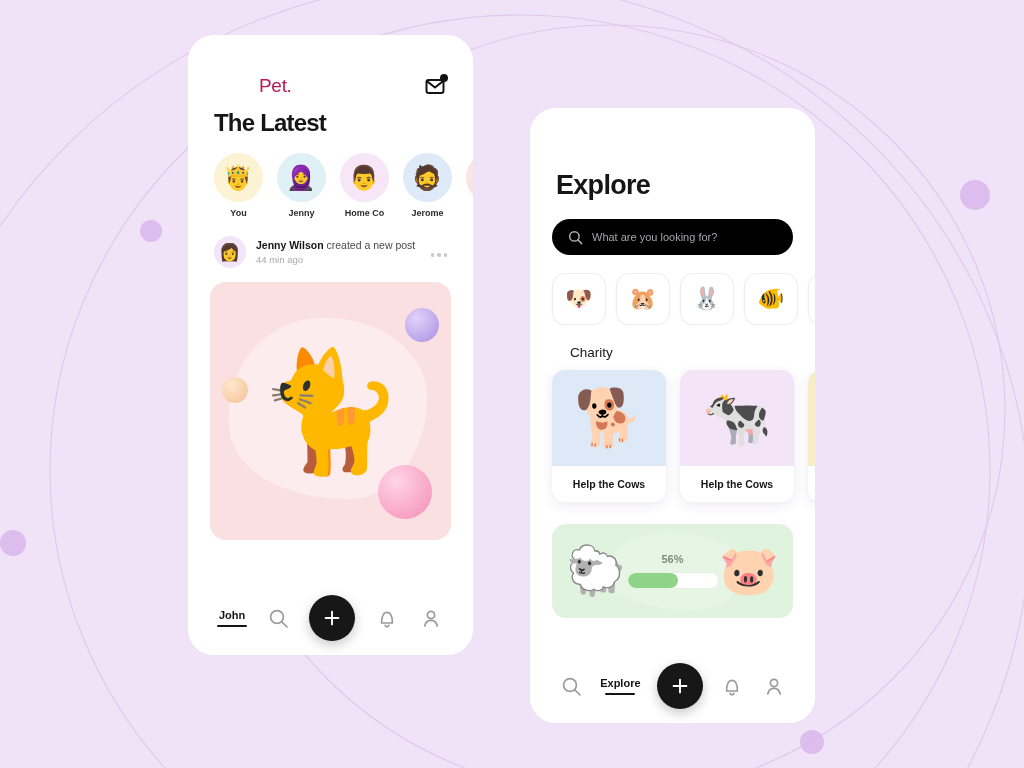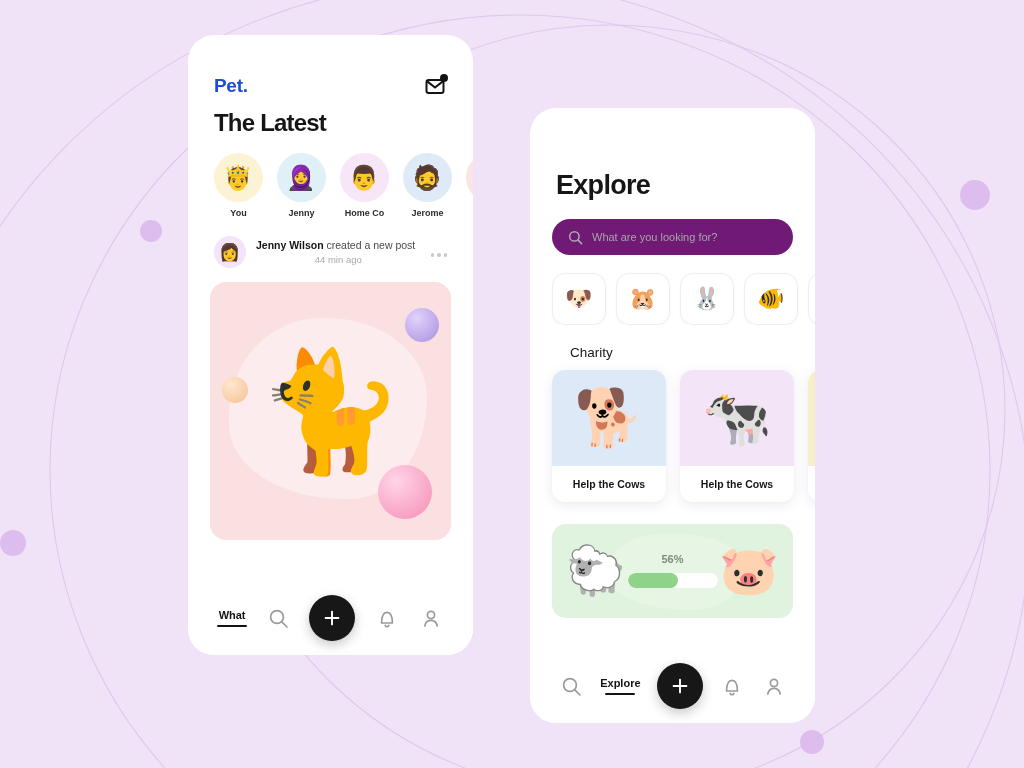--- a/index.html
+++ b/index.html
@@ -23,21 +23,21 @@
     overflow:hidden;
   }
   .phone-a { left:188px; top:35px; width:285px; height:620px; }
   .phone-b { left:530px; top:108px; width:285px; height:615px; }
 
   
   .hdr-row {
     display:flex; align-items:center; justify-content:space-between;
     padding:40px 26px 0 26px;
   }
-  .brand { font-size:19px; font-weight:bold; color:#1d4ed8; letter-spacing:-.3px; }
+  .brand { font-size:19px; font-weight:normal; color:#be185d; letter-spacing:-.3px;margin-left:45px; }
   .mail-ico { position:relative; width:22px; height:20px; }
   .mail-ico svg { display:block; }
   .mail-badge {
     position:absolute; right:-1px; top:-2px;
     width:8px; height:8px; border-radius:50%; background:#121212;
   }
   .big-title {
     padding:12px 26px 0 26px;
     font-size:24px; font-weight:bold; color:#161616; letter-spacing:-.8px;
   }
@@ -64,21 +64,21 @@
     padding:18px 26px 0 26px;
   }
   .post-av {
     width:32px; height:32px; border-radius:50%; background:#f3e4fa;
     display:flex; align-items:center; justify-content:center; font-size:17px;
     flex:0 0 auto;
   }
   .post-txt { flex:1; min-width:0; }
   .post-l1 { font-size:10.5px; color:#4a4a4a; white-space:nowrap; }
   .post-l1 b { color:#141414; font-weight:bold; }
-  .post-l2 { font-size:9.5px; color:#a9a9a9; margin-top:3px;text-align:center; }
+  .post-l2 { font-size:9.5px; color:#a9a9a9; margin-top:3px; }
   .dots { display:flex; gap:3px; flex:0 0 auto; padding-top:6px; }
   .dots i { width:3.5px; height:3.5px; border-radius:50%; background:#c9c9c9; display:block; }
 
   
   .hero {
     margin:14px 22px 0 22px; height:258px; border-radius:16px;
     background:#fbe0e2; position:relative; overflow:hidden;
   }
   .hero-blob {
     position:absolute; left:8%; top:14%; width:82%; height:70%;
@@ -96,21 +96,21 @@
   .ball-pink { right:8%; bottom:8%; width:54px; height:54px;
     background:radial-gradient(circle at 34% 30%, #ffd5e6, #f58cb6); }
 
   
   .b-title {
     padding:62px 26px 0 26px;
     font-size:27px; font-weight:bold; color:#161616; letter-spacing:-.7px;
   }
   .search-bar {
     margin:18px 22px 0 22px; height:36px; border-radius:18px;
-    background:#701a75; display:flex; align-items:center; gap:9px;
+    background:#000000; display:flex; align-items:center; gap:9px;
     padding:0 16px;
   }
   .search-bar .ph { font-size:11px; color:#a6a6aa; }
   .chips { display:flex; gap:10px; padding:18px 0 0 22px; overflow:hidden; }
   .chip {
     flex:0 0 auto; width:54px; height:52px; border-radius:13px;
     background:#fff; border:1px solid #eeeef0;
     display:flex; align-items:center; justify-content:center;
     font-size:22px; line-height:1;
     box-shadow:0 1px 3px rgba(0,0,0,.035);
@@ -252,21 +252,21 @@
   <div class="hero">
     <div class="hero-blob"></div>
     <div class="ball ball-purple"></div>
     <div class="ball ball-peach"></div>
     <div class="ball ball-pink"></div>
     <div class="hero-pet">🐈</div>
   </div>
 
   <div class="nav">
     <div class="nav-item">
-      <div class="nav-label">What</div>
+      <div class="nav-label">John</div>
       <div class="nav-underline"></div>
     </div>
     <div class="nav-item">
       <svg width="21" height="21" viewBox="0 0 21 21">
         <circle cx="9" cy="9" r="6.4" class="ico-stroke"></circle>
         <line x1="13.8" y1="13.8" x2="19" y2="19" class="ico-stroke" stroke-linecap="round"></line>
       </svg>
     </div>
     <div class="fab">
       <svg width="18" height="18" viewBox="0 0 18 18">

